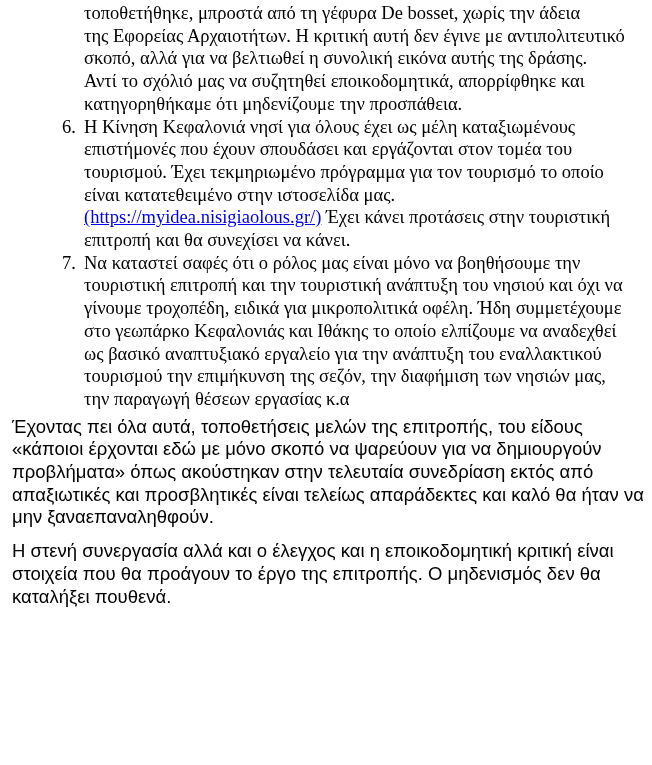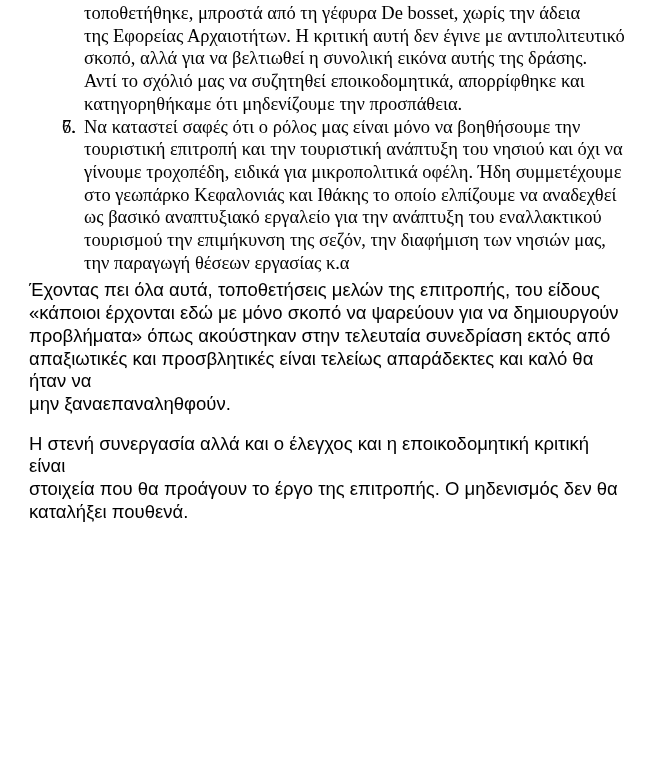--- a/index.html
+++ b/index.html
@@ -34,21 +34,21 @@
   .num {
     position: absolute;
     left: -22px;
     top: 0;
     white-space: nowrap;
   }
   .txt {
     white-space: pre-line;
   }
   .para {
-    margin: 17px;
+    margin: 0;
     white-space: pre-line;
   }
   .para-1 { margin-top: 5px; }
   .para-2 { margin-top: 11px; }
   .link {
     color: #0000EE;
     text-decoration: underline;
     cursor: pointer;
     white-space: nowrap;
   }
@@ -59,21 +59,25 @@
 <div class="page">
 
   <div class="list">
 
     <div class="item"><span class="txt">τοποθετήθηκε, μπροστά από τη γέφυρα De bosset, χωρίς την άδεια
 της Εφορείας Αρχαιοτήτων. Η κριτική αυτή δεν έγινε με αντιπολιτευτικό
 σκοπό, αλλά για να βελτιωθεί η συνολική εικόνα αυτής της δράσης.
 Αντί το σχόλιό μας να συζητηθεί εποικοδομητικά, απορρίφθηκε και
 κατηγορηθήκαμε ότι μηδενίζουμε την προσπάθεια.</span></div>
 
-    <div class="item"><span class="num">6.</span></div>
+    <div class="item"><span class="num">6.</span><span class="txt">Η Κίνηση Κεφαλονιά νησί για όλους έχει ως μέλη καταξιωμένους
+επιστήμονές που έχουν σπουδάσει και εργάζονται στον τομέα του
+τουρισμού. Έχει τεκμηριωμένο πρόγραμμα για τον τουρισμό το οποίο
+είναι κατατεθειμένο στην ιστοσελίδα μας.</span><div><a class="link">(https://myidea.nisigiaolous.gr/)</a><span class="txt">  Έχει κάνει προτάσεις στην τουριστική
+επιτροπή και θα συνεχίσει να κάνει.</span></div></div>
 
     <div class="item"><span class="num">7.</span><span class="txt">Να καταστεί σαφές ότι ο ρόλος μας είναι μόνο να βοηθήσουμε την
 τουριστική επιτροπή και την τουριστική ανάπτυξη του νησιού και όχι να
 γίνουμε τροχοπέδη, ειδικά για μικροπολιτικά οφέλη. Ήδη συμμετέχουμε
 στο γεωπάρκο Κεφαλονιάς και Ιθάκης το οποίο ελπίζουμε να αναδεχθεί
 ως βασικό αναπτυξιακό εργαλείο για την ανάπτυξη του εναλλακτικού
 τουρισμού την επιμήκυνση της σεζόν, την διαφήμιση των νησιών μας,
 την παραγωγή θέσεων εργασίας κ.α</span></div>
 
   </div>

